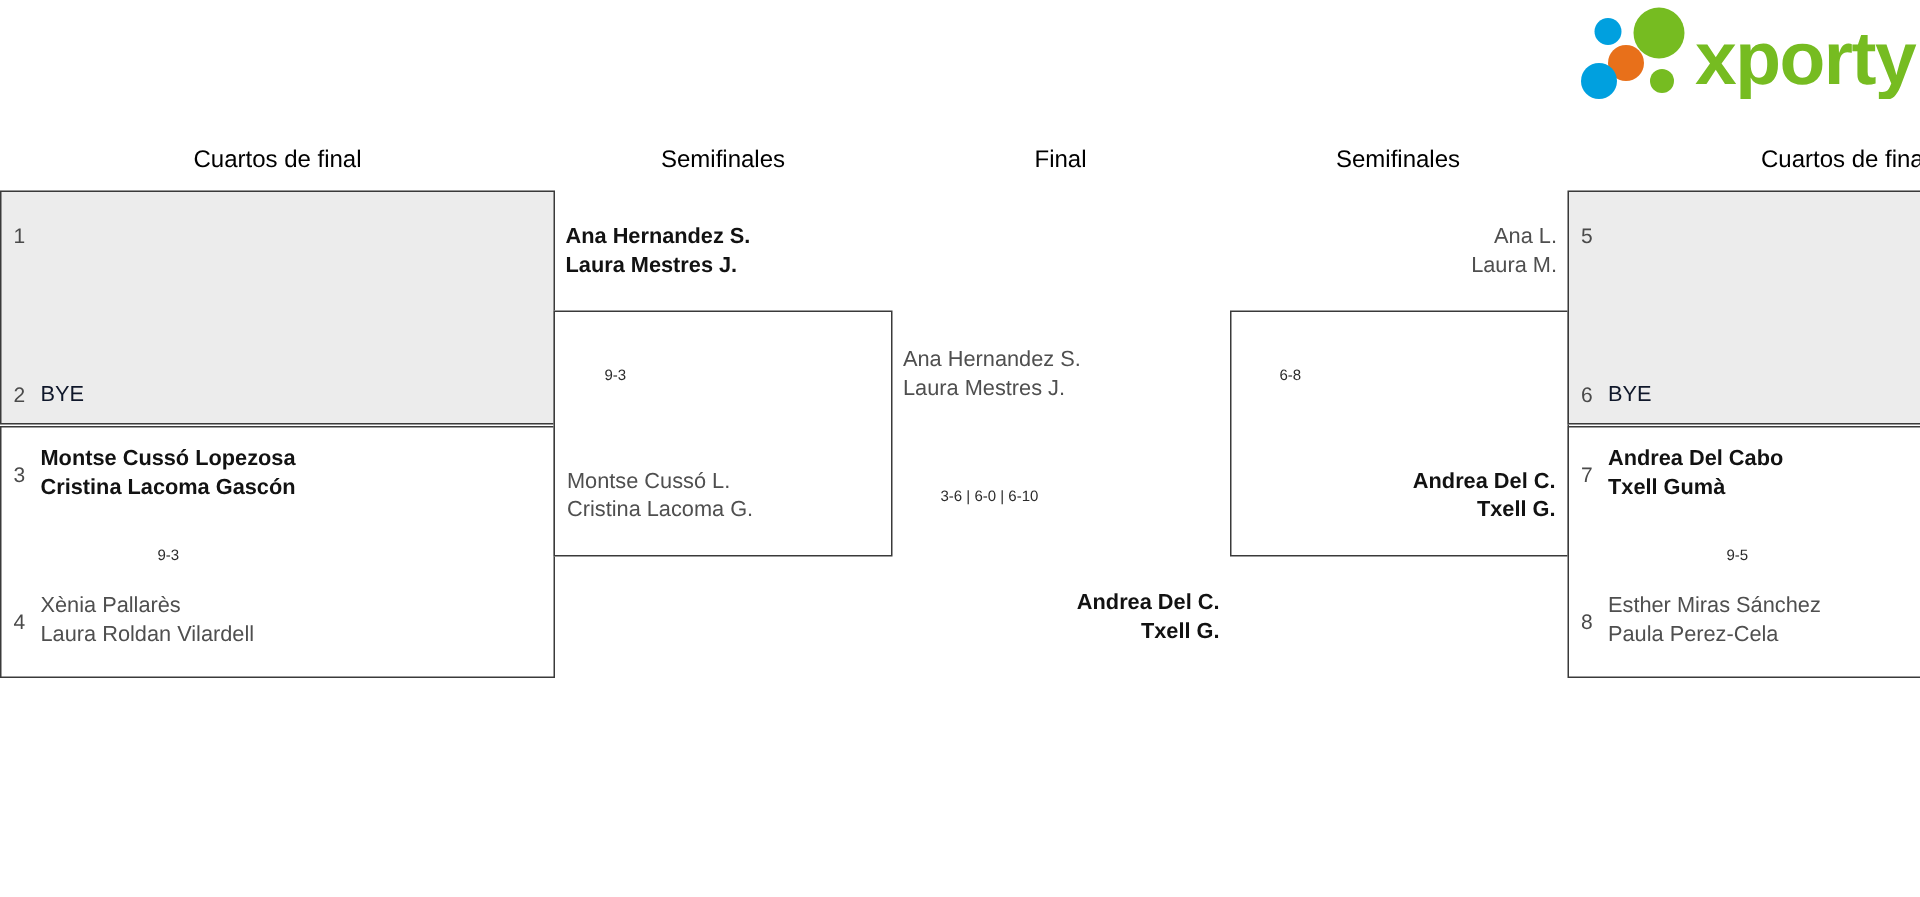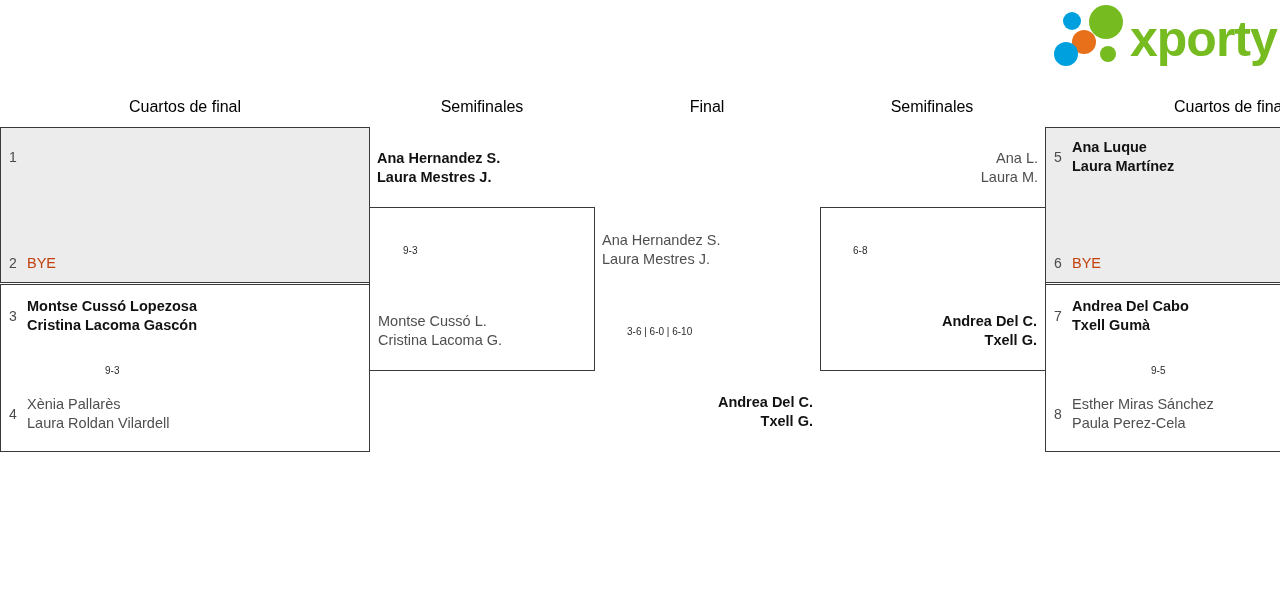--- a/index.html
+++ b/index.html
@@ -72,21 +72,21 @@
     position: absolute;
     font-size: 14px;
     line-height: 19px;
     color: #4a4a4a;
     font-weight: 400;
   }
   .bye {
     position: absolute;
     font-size: 14.5px;
     line-height: 19px;
-    color: #c2410c;
+    color: #0f172a;
     font-weight: 400;
     white-space: nowrap;
   }
   .score {
     position: absolute;
     font-size: 10px;
     line-height: 19px;
     color: #2b2b2b;
     white-space: nowrap;
     text-align: left;
@@ -172,24 +172,20 @@
   <div class="mbox" style="left:820px; top:207px; width:226px; height:164px;">
     <span class="score" style="left:32px; top:33px; width:160px;">6-8</span>
     <div class="comp win right" style="left:16px; top:104px; width:200px;">
       <span class="p">Andrea Del C.</span>
       <span class="p">Txell G.</span>
     </div>
   </div>
 
   <div class="mbox grey" style="left:1045px; top:127px; width:370px; height:156px;">
     <span class="seed" style="left:8px;  top:20px;">5</span>
-    <div class="comp win" style="left:26px; top:10px;">
-      <span class="p">Ana Luque</span>
-      <span class="p">Laura Martínez</span>
-    </div>
     <span class="seed" style="left:8px;  top:126px;">6</span>
     <span class="bye" style="left:26px; top:126px;">BYE</span>
   </div>
 
   <div class="mbox" style="left:1045px; top:284px; width:370px; height:168px;">
     <span class="seed" style="left:8px;  top:22px;">7</span>
     <div class="comp win" style="left:26px; top:12px;">
       <span class="p">Andrea Del Cabo</span>
       <span class="p">Txell Gumà</span>
     </div>

